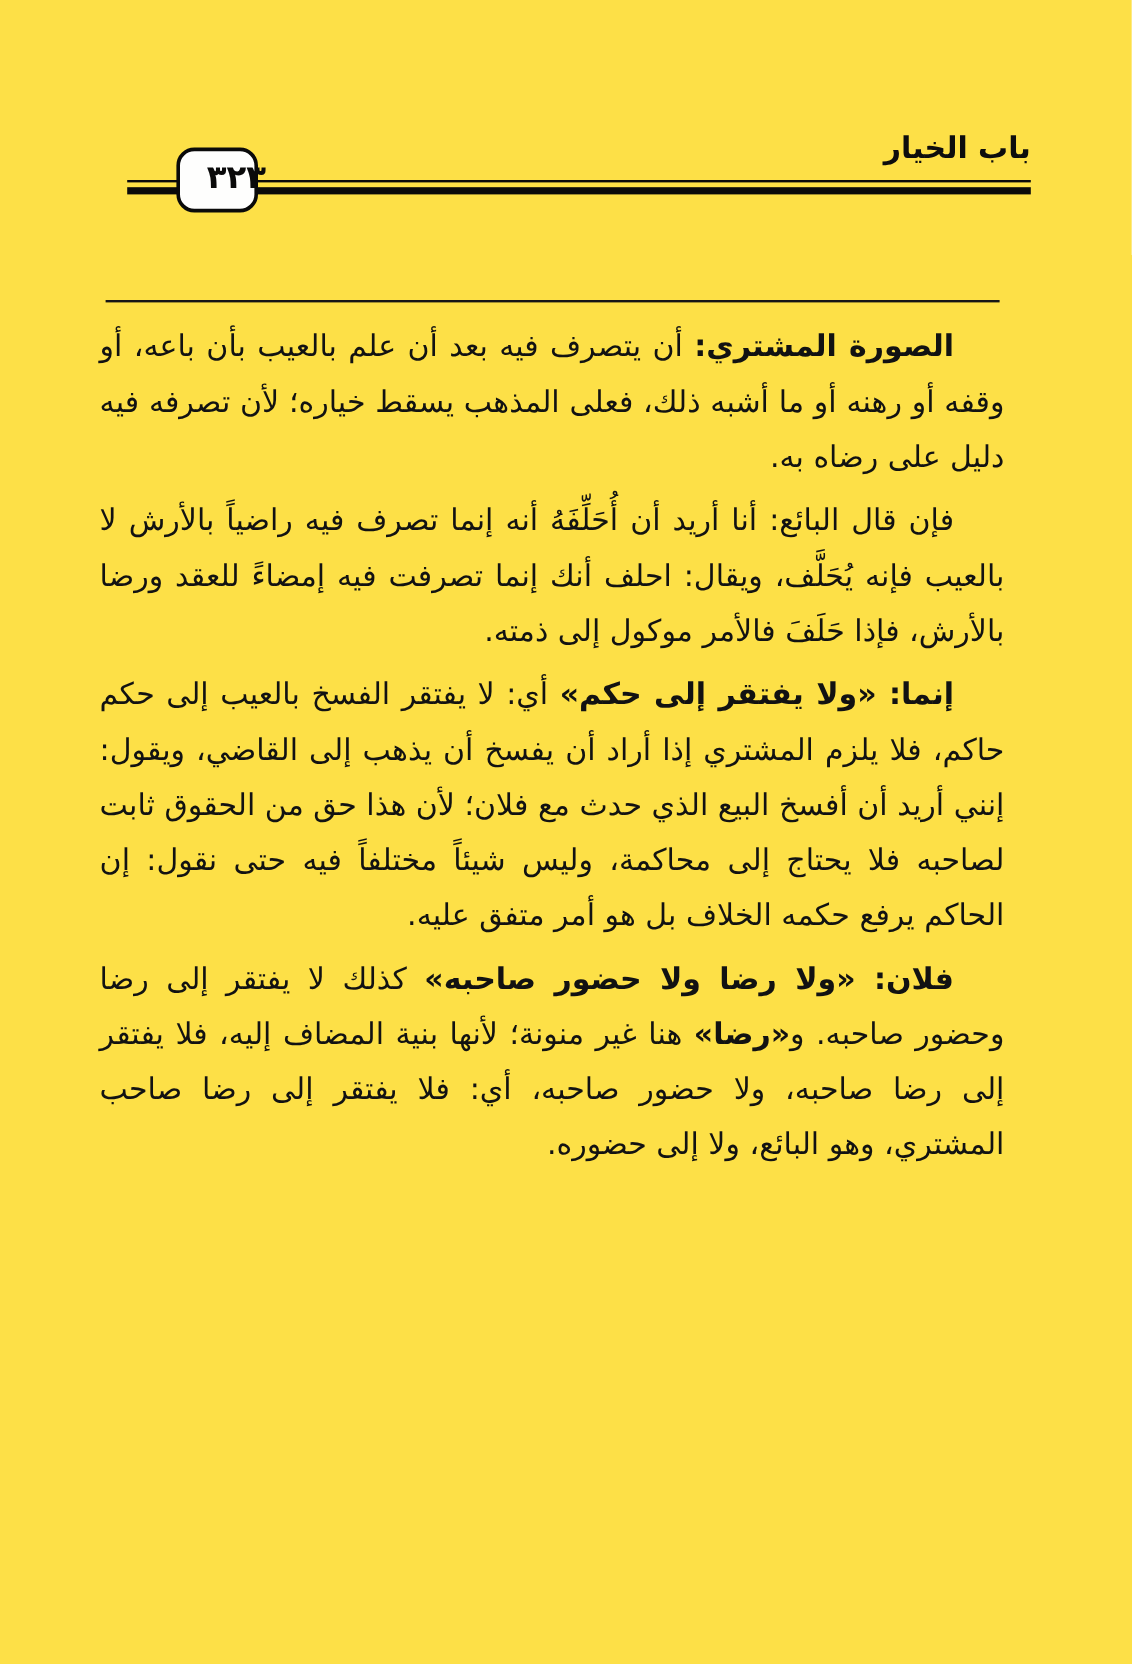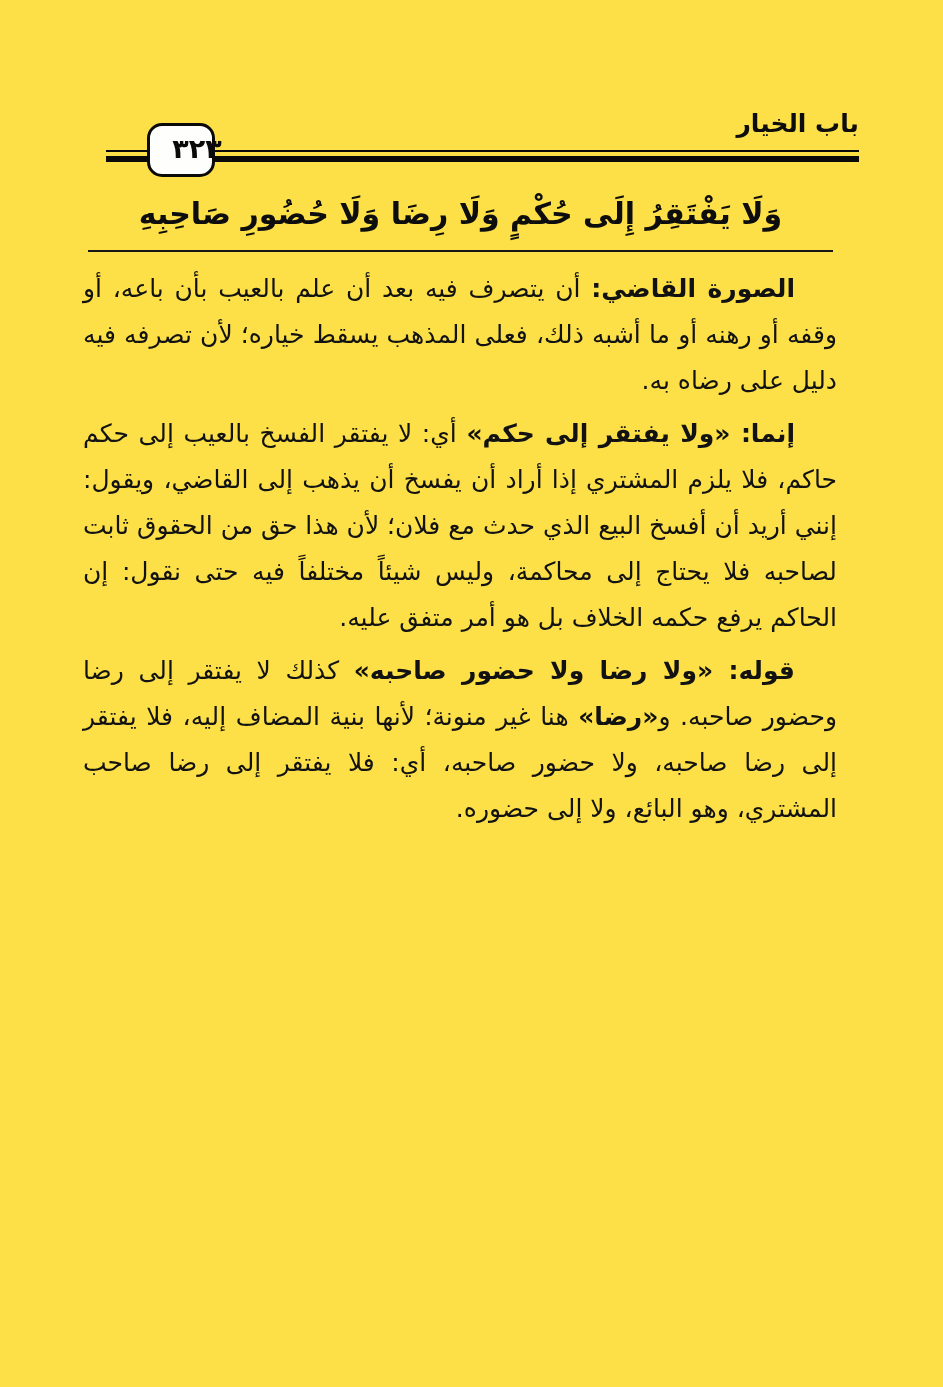--- a/index.html
+++ b/index.html
@@ -91,23 +91,23 @@
   <div class="header-rule">
     <div class="rule-thin"></div>
     <div class="rule-gap"></div>
     <div class="rule-thick"></div>
   </div>
 
   <div class="page-num-box">
     <span class="page-num">٣٢٣</span>
   </div>
 
-  <div class="matn-heading">وَلَا يَفْتَقِرُ إِلَى حُكْمٍ وَلَا رِضَا وَلَا حُضُورِ صَاحِبِهِ</div>
 
   <div class="matn-separator"></div>
 
   <div class="body-text">
-      <p class="para indent"><span class="run bold">الصورة القاضي:</span><span class="run"> أن يتصرف فيه بعد أن علم بالعيب بأن باعه، أو وقفه أو رهنه أو ما أشبه ذلك، فعلى المذهب يسقط خياره؛ لأن تصرفه فيه دليل على رضاه به.</span></p>
+      <p class="para indent"><span class="run bold">الصورة المشتري:</span><span class="run"> أن يتصرف فيه بعد أن علم بالعيب بأن باعه، أو وقفه أو رهنه أو ما أشبه ذلك، فعلى المذهب يسقط خياره؛ لأن تصرفه فيه دليل على رضاه به.</span></p>
+      <p class="para indent"><span class="run">فإن قال البائع: أنا أريد أن أُحَلِّفَهُ أنه إنما تصرف فيه راضياً بالأرش لا بالعيب فإنه يُحَلَّف، ويقال: احلف أنك إنما تصرفت فيه إمضاءً للعقد ورضا بالأرش، فإذا حَلَفَ فالأمر موكول إلى ذمته.</span></p>
       <p class="para indent"><span class="run bold">إنما: «ولا يفتقر إلى حكم»</span><span class="run"> أي: لا يفتقر الفسخ بالعيب إلى حكم حاكم، فلا يلزم المشتري إذا أراد أن يفسخ أن يذهب إلى القاضي، ويقول: إنني أريد أن أفسخ البيع الذي حدث مع فلان؛ لأن هذا حق من الحقوق ثابت لصاحبه فلا يحتاج إلى محاكمة، وليس شيئاً مختلفاً فيه حتى نقول: إن الحاكم يرفع حكمه الخلاف بل هو أمر متفق عليه.</span></p>
-      <p class="para indent"><span class="run bold">قوله: «ولا رضا ولا حضور صاحبه»</span><span class="run"> كذلك لا يفتقر إلى رضا وحضور صاحبه. و</span><span class="run bold">«رضا»</span><span class="run"> هنا غير منونة؛ لأنها بنية المضاف إليه، فلا يفتقر إلى رضا صاحبه، ولا حضور صاحبه، أي: فلا يفتقر إلى رضا صاحب المشتري، وهو البائع، ولا إلى حضوره.</span></p>
+      <p class="para indent"><span class="run bold">فلان: «ولا رضا ولا حضور صاحبه»</span><span class="run"> كذلك لا يفتقر إلى رضا وحضور صاحبه. و</span><span class="run bold">«رضا»</span><span class="run"> هنا غير منونة؛ لأنها بنية المضاف إليه، فلا يفتقر إلى رضا صاحبه، ولا حضور صاحبه، أي: فلا يفتقر إلى رضا صاحب المشتري، وهو البائع، ولا إلى حضوره.</span></p>
     </div>
 
 </div>
 
 </body></html>

